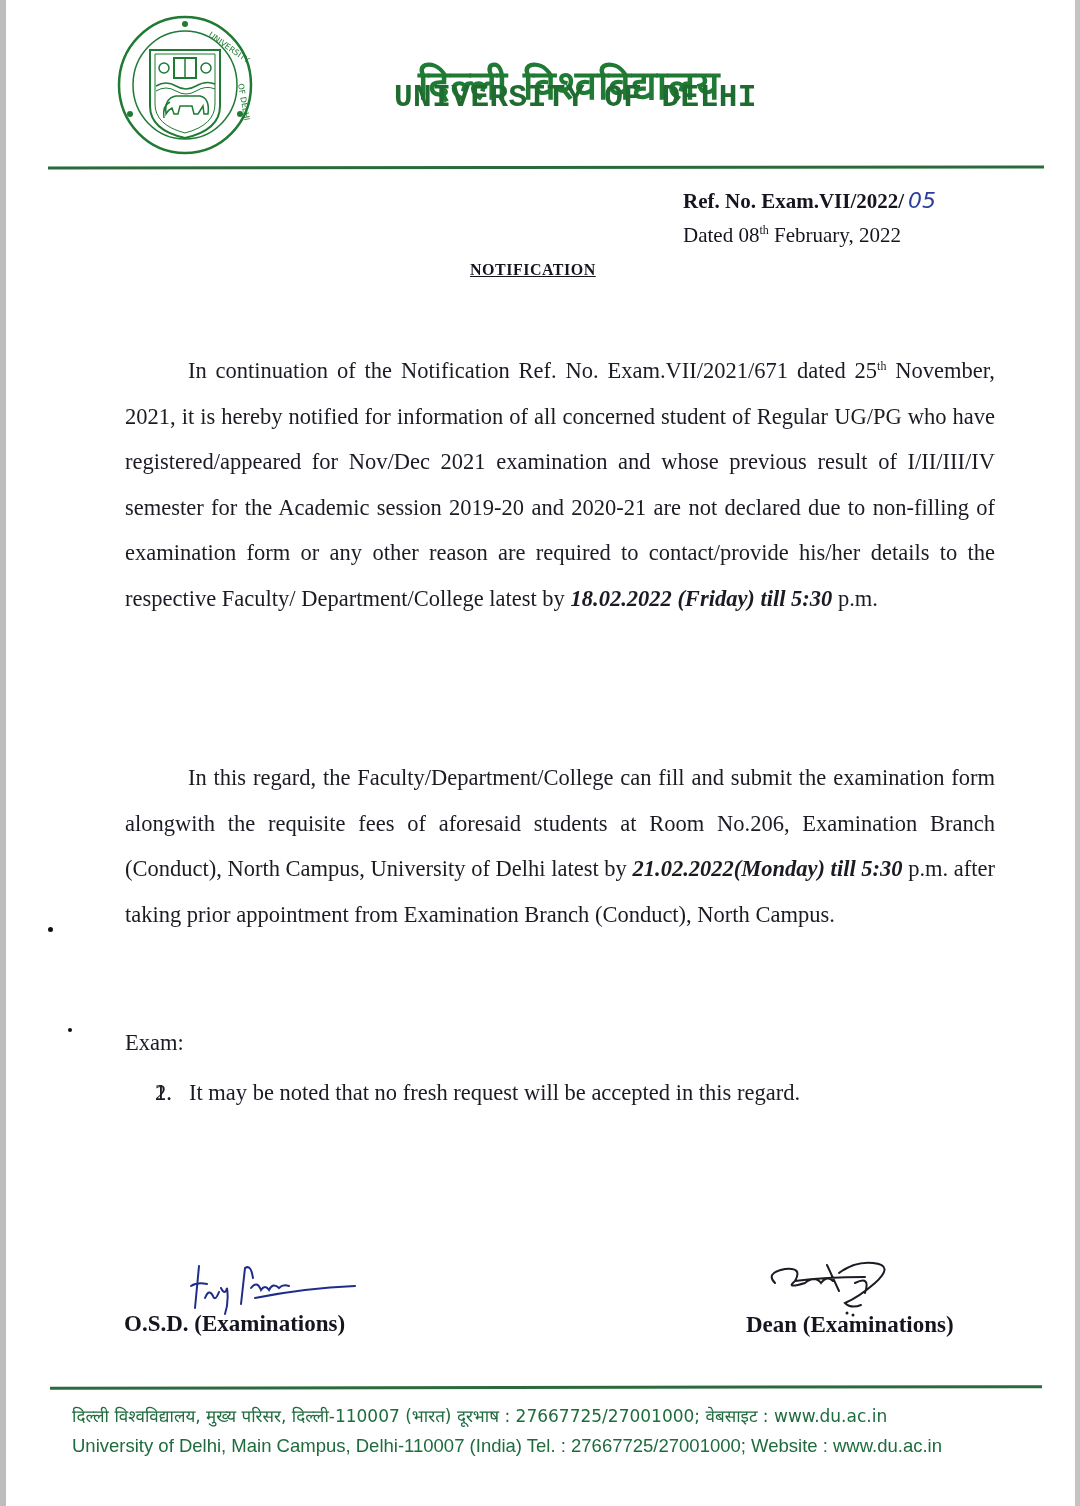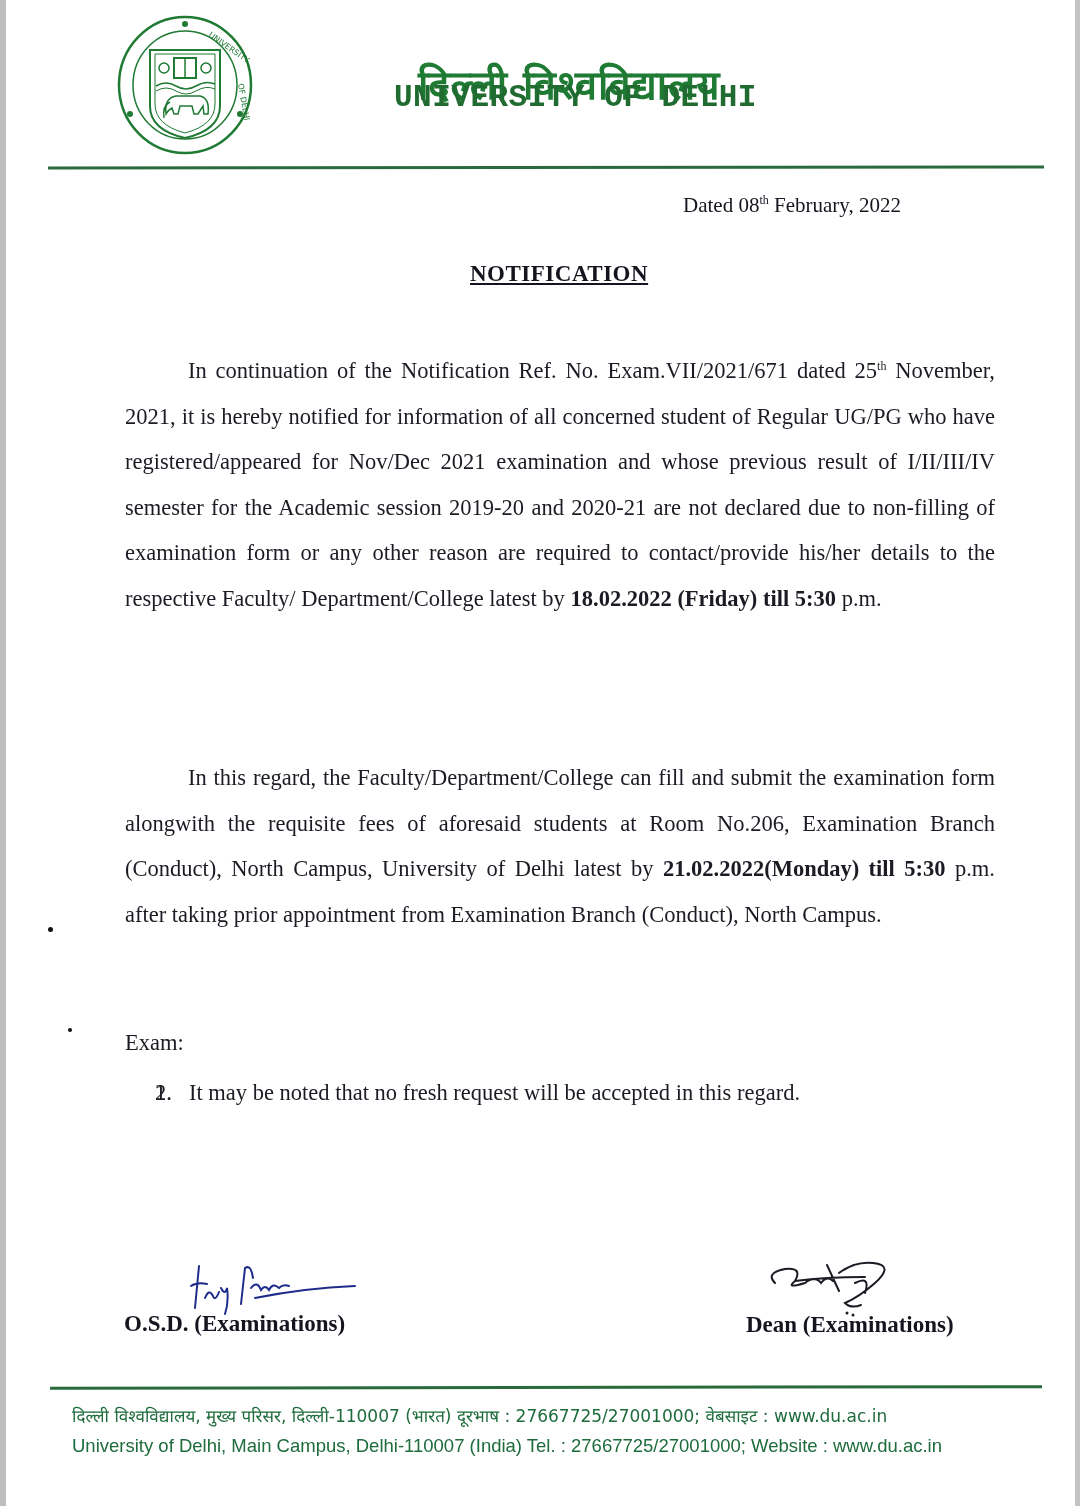--- a/index.html
+++ b/index.html
@@ -14,26 +14,26 @@
     .hindi-title { position: absolute; left: 418px; top: 28px; font-family: "DejaVu Sans", sans-serif; font-size: 40px; font-weight: bold; color: #1f7a33; letter-spacing: 1px; white-space: nowrap; margin-top: 28px; }
     .eng-title { position: absolute; left: 394px; top: 80px; font-family: Liberation Mono, monospace; font-size: 31px; font-weight: bold; color: #1f6b30; letter-spacing: 0.5px; white-space: nowrap; }
     .rule-top { position: absolute; left: 48px; top: 166px; width: 996px; height: 3px; background: #2a6a3c; transform: rotate(-0.06deg); }
 
     
     .ref-block { position: absolute; left: 683px; top: 186px; font-family: "Liberation Serif", serif; font-size: 21px; line-height: 29px; color: #151520; white-space: nowrap; }
     .ref-no { font-weight: bold; }
     .ref-hand { font-family: "DejaVu Sans", sans-serif; font-style: italic; color: #2b3f9a; font-size: 22px; margin-left: 4px; }
     .ref-date sup { font-size: 12px; }
 
-    .notif-title { position: absolute; left: 470px; top: 261px; font-family: "Liberation Serif", serif; font-size: 23px; font-weight: bold; text-decoration: underline; color: #151520; letter-spacing: 0.5px; }
+    .notif-title { position: absolute; left: 470px; top: 261px; font-family: "Liberation Serif", serif; font-size: 16px; font-weight: bold; text-decoration: underline; color: #151520; letter-spacing: 0.5px; }
 
     
     .para { position: absolute; left: 125px; width: 870px; font-family: "Liberation Serif", serif; font-size: 22.5px; line-height: 45.5px; text-align: justify; color: #1b1b24; }
     .para .indent { display: inline-block; width: 63px; }
-    .para b { font-weight: bold; }
+    .para b { font-weight: bold; font-style: italic; }
     .para sup { font-size: 12px; line-height: 0; }
     .p1 { top: 348px; }
     .p2 { top: 755px; }
 
     .note-label { position: absolute; left: 125px; top: 1030px; font-family: "Liberation Serif", serif; font-size: 22.5px; color: #1b1b24; }
     .note-list { position: absolute; left: 155px; top: 1070px; width: 840px; font-family: "Liberation Serif", serif; font-size: 22.5px; line-height: 45.5px; color: #1b1b24; list-style: none; }
     .note-list li { position: relative; padding-left: 34px; text-align: justify; }
     .note-list .num { position: absolute; left: 0; top: 0; }
 
     
@@ -76,20 +76,23 @@
   <circle cx="126" cy="100" r="3" fill="#1f7a33"></circle>
   <text x="94" y="22" font-size="8" fill="#1f7a33" font-family="DejaVu Sans, sans-serif" transform="rotate(35 94 22)">UNIVERSITY</text>
   <text x="124" y="70" font-size="8" fill="#1f7a33" font-family="DejaVu Sans, sans-serif" transform="rotate(80 124 70)">OF DELHI</text>
 </svg>
 
 <div class="hindi-title">दिल्ली विश्वविद्यालय</div>
 <div class="eng-title">UNIVERSITY OF DELHI</div>
 <div class="rule-top"></div>
 
 <div class="ref-block">
+  <div>
+    <span class="ref-no">Ref. No. Exam.VII/2022/</span><span class="ref-hand">05</span>
+  </div>
   <div class="ref-date">
     <span>Dated 08</span><sup>th</sup><span> February, 2022</span>
   </div>
 </div>
 
 <div class="notif-title">NOTIFICATION</div>
 
 <div class="para p1">
   <span class="indent"></span><span>In continuation of the Notification Ref. No. Exam.VII/2021/671 dated 25</span><sup>th</sup><span> November, 2021, it is hereby notified for information of all concerned student of Regular UG/PG who have registered/appeared for Nov/Dec 2021 examination and whose previous result of I/II/III/IV semester for the Academic session 2019-20 and 2020-21 are not declared due to non-filling of examination form or any other reason are required to contact/provide his/her details to the respective Faculty/ Department/College latest by </span><b>18.02.2022 (Friday) till 5:30</b><span> p.m.</span>
 </div>

